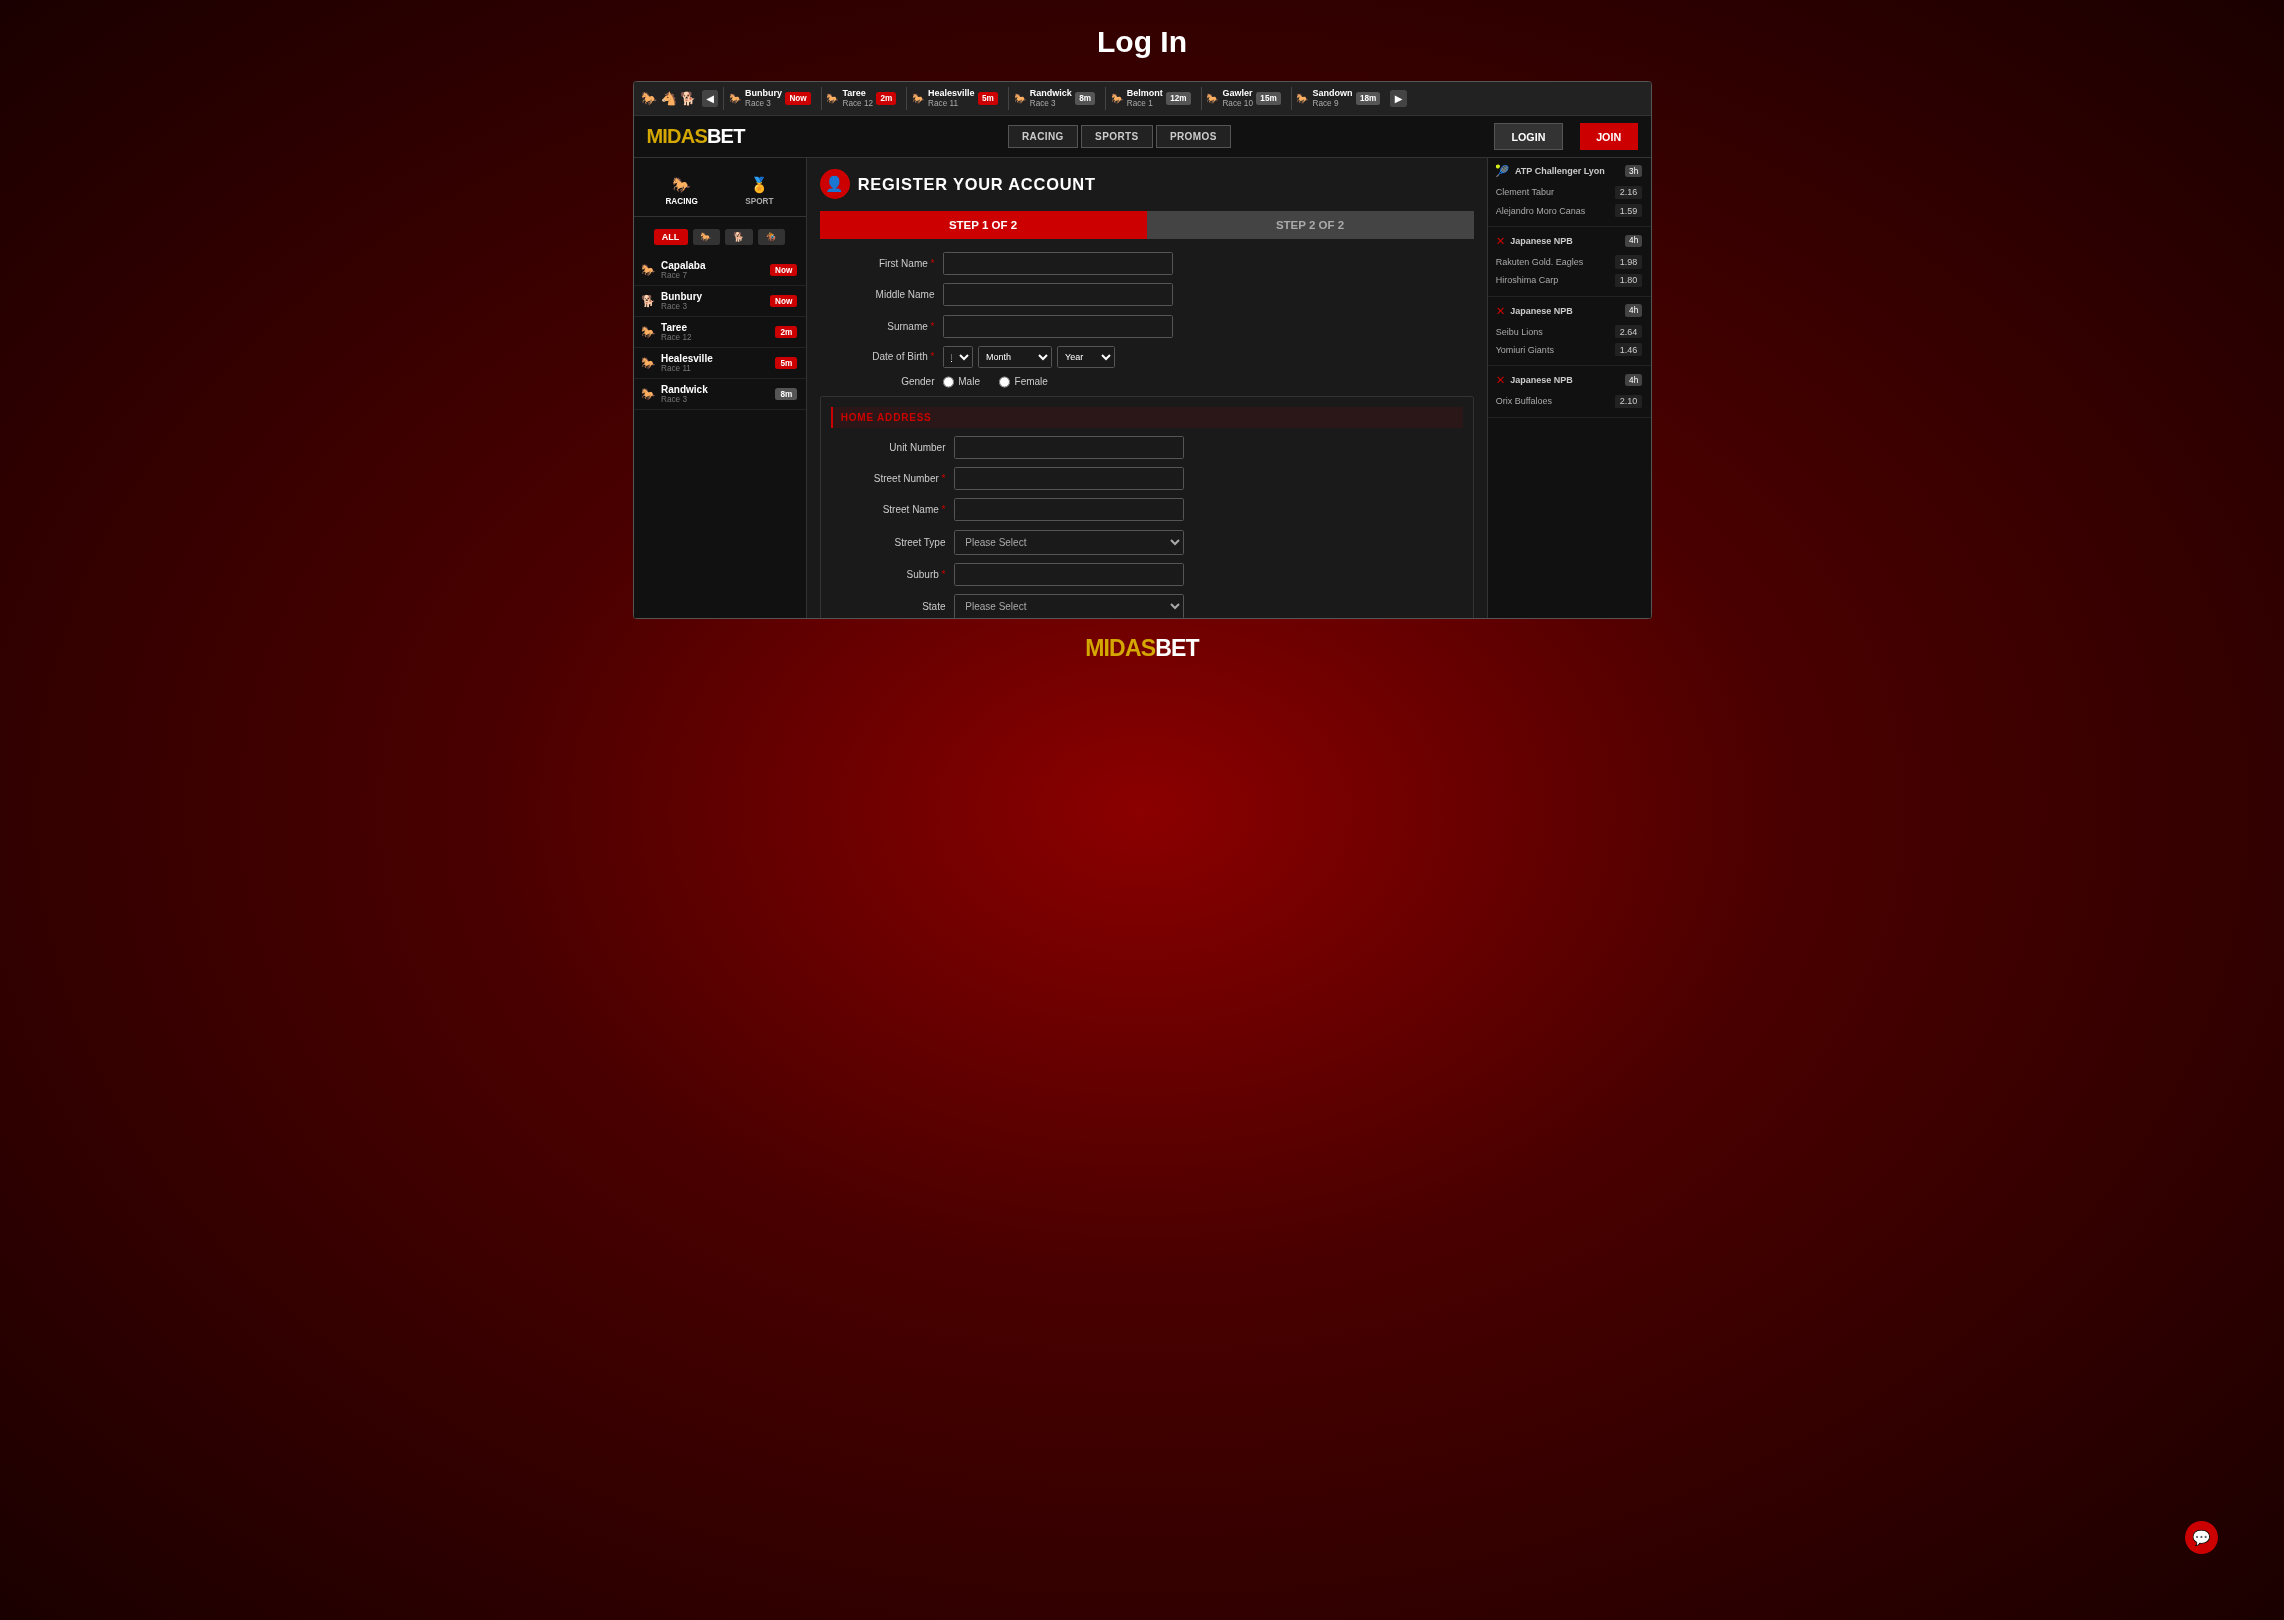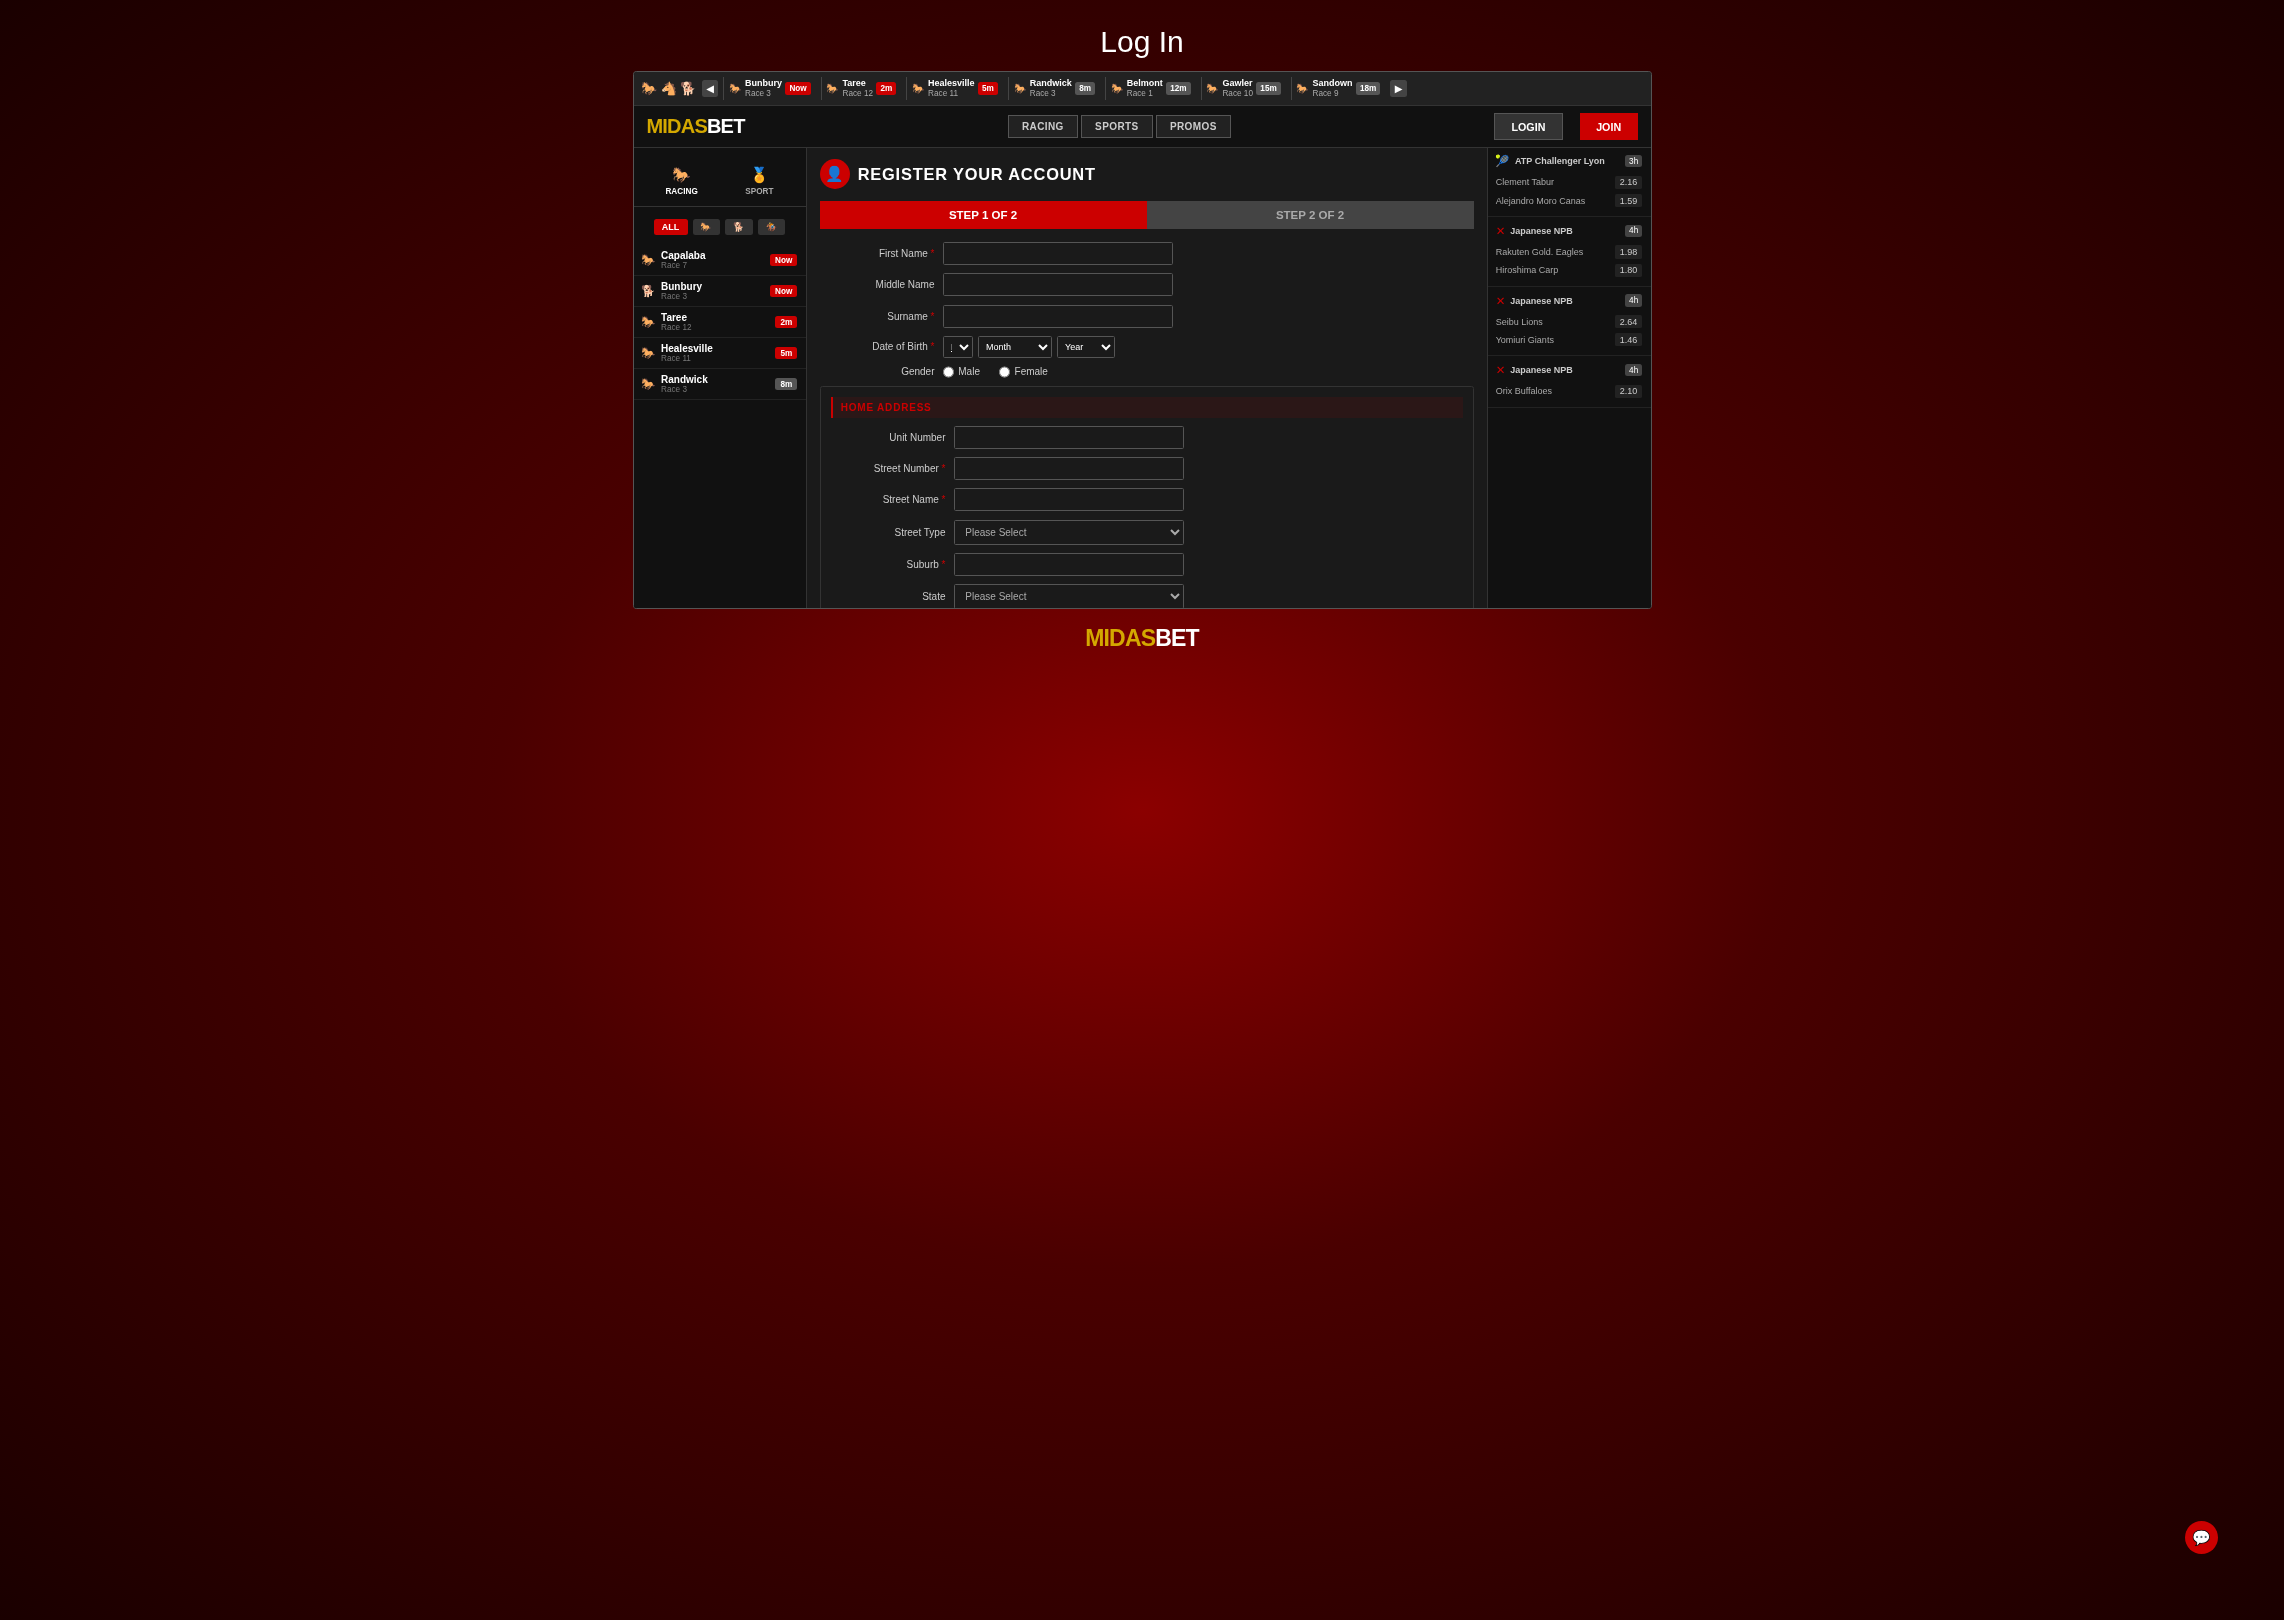--- a/index.html
+++ b/index.html
@@ -8,22 +8,22 @@
       min-height: 100vh;
       font-family: Arial, sans-serif;
       display: flex;
       flex-direction: column;
       align-items: center;
       padding: 16.4px;
     }
     .page-title {
       color: white;
       font-size: 30px;
-      font-weight: normal;
-      margin-bottom: 12px;
+      font-weight: bold;
+      margin-bottom: 22px;
       margin-top: 8.2px;
     }
     .browser-window {
       width: 1019px;
       background: #1a1a1a;
       border: 1.6px solid #555;
       border-radius: 3.3px;
       overflow: hidden;
     }
     

